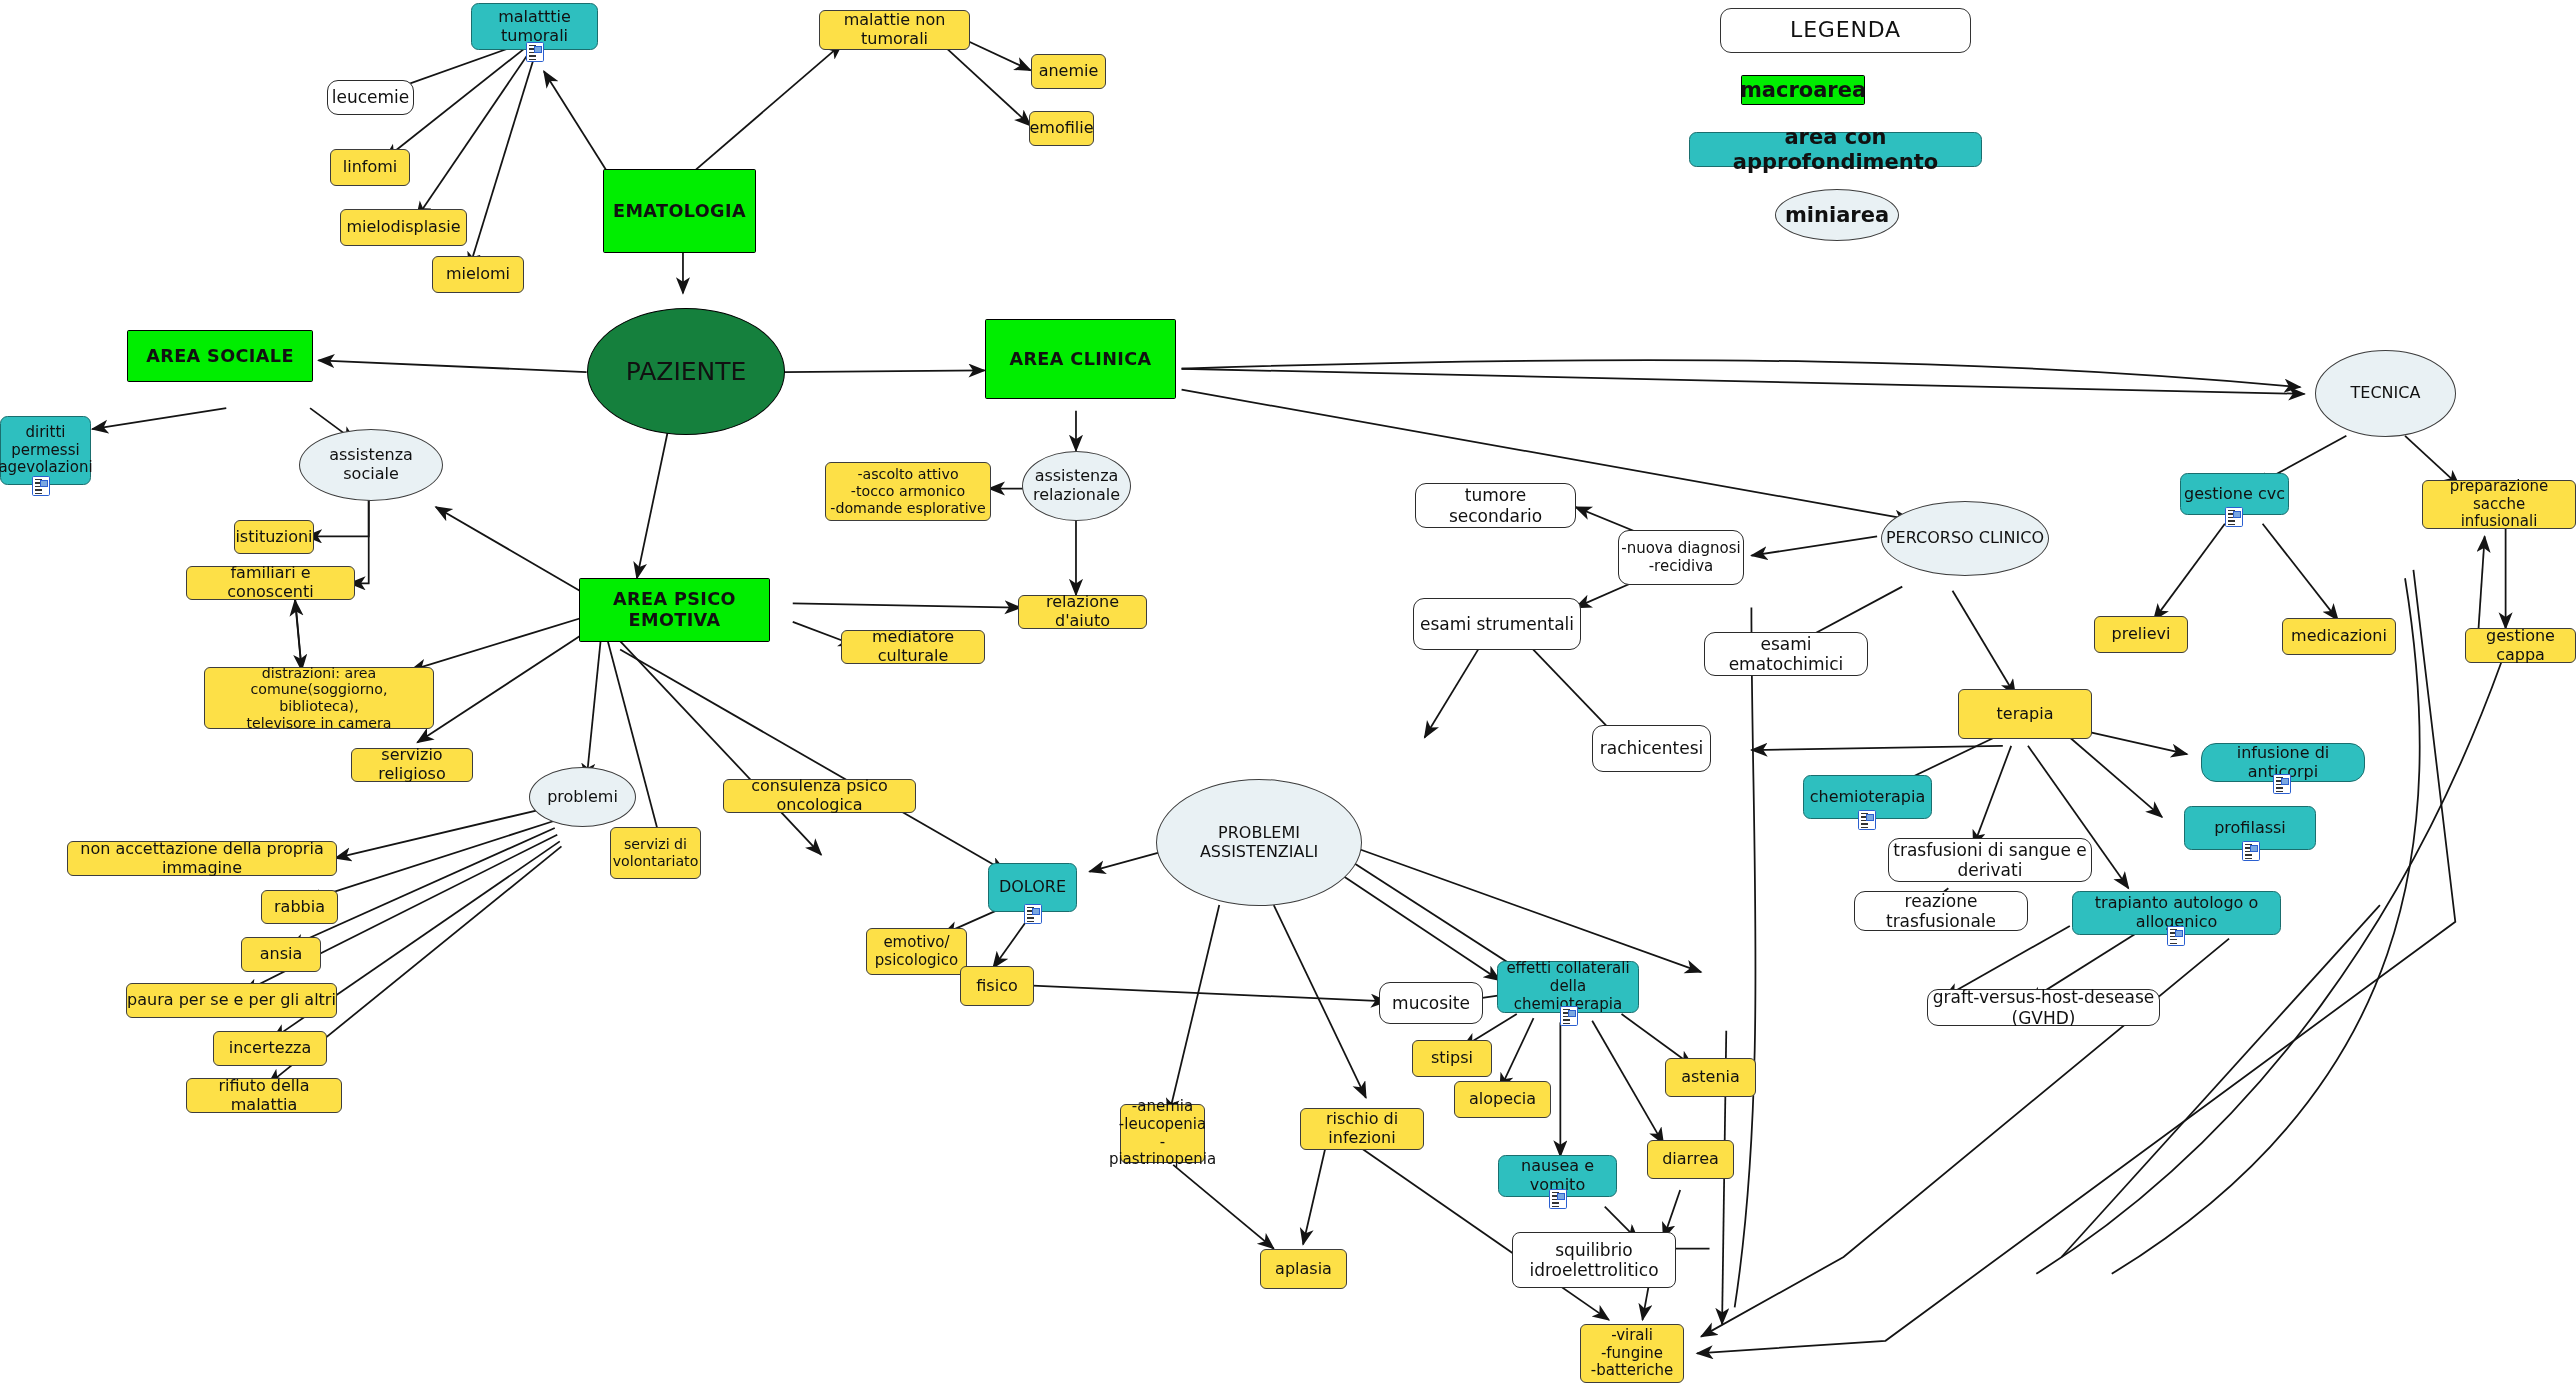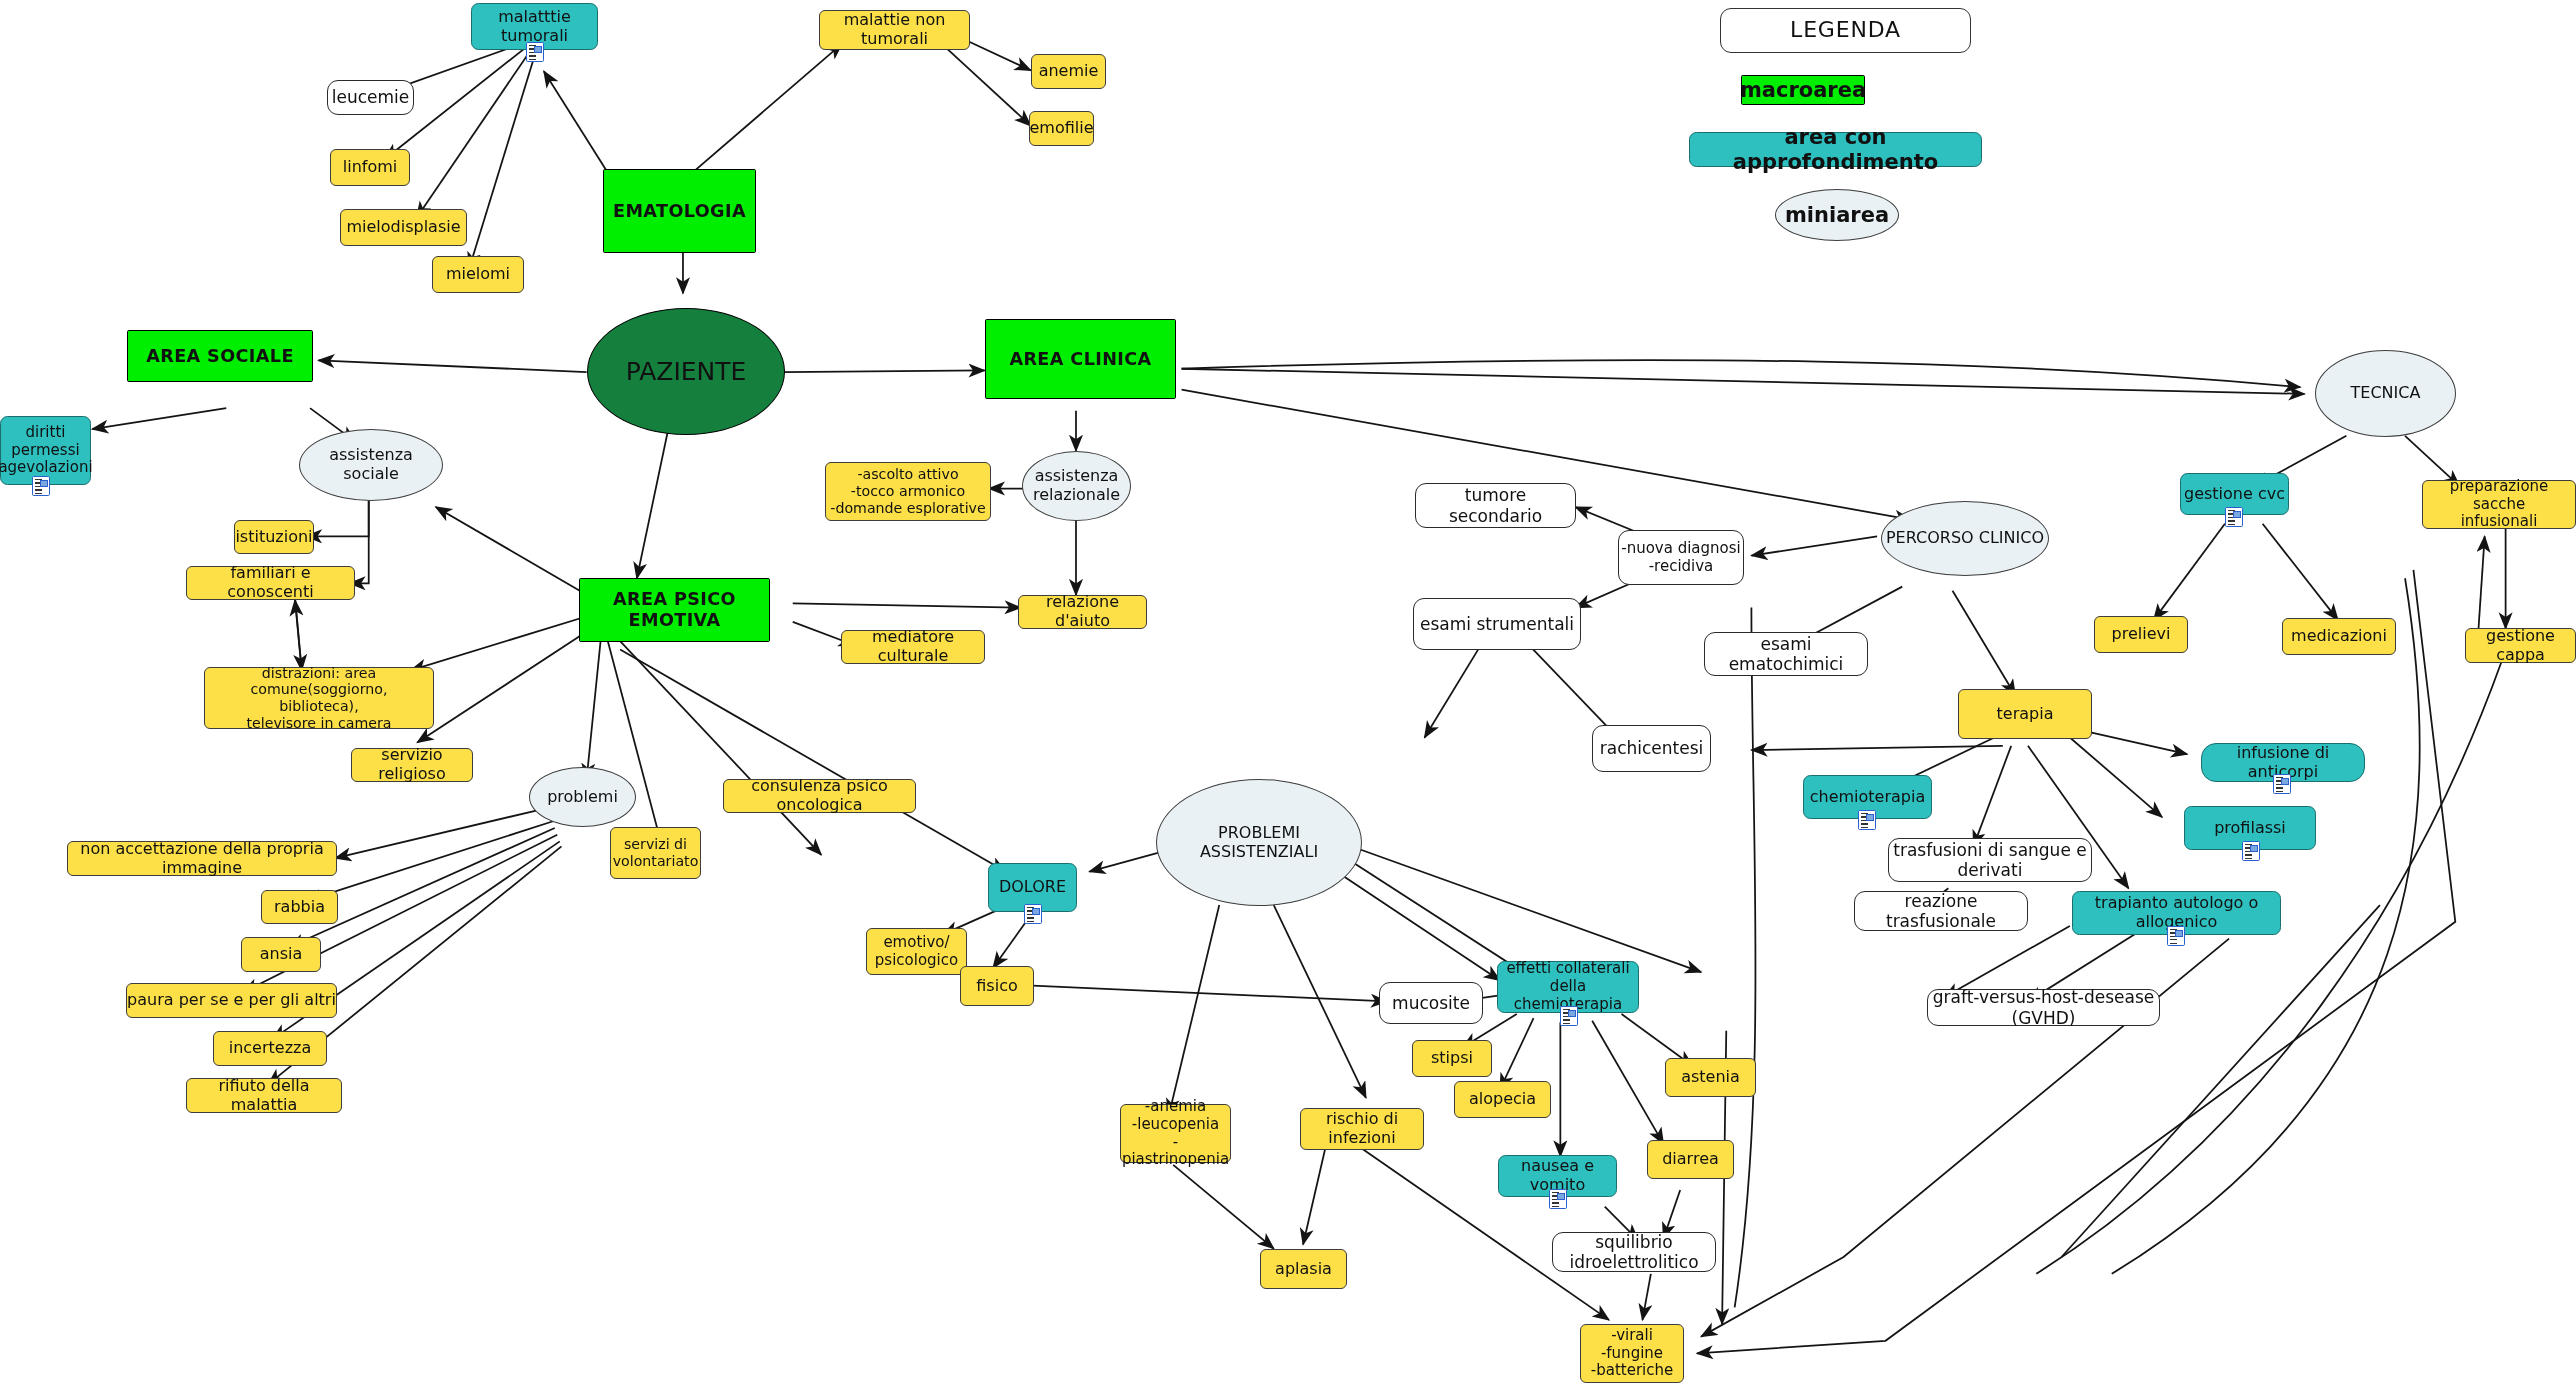--- a/index.html
+++ b/index.html
@@ -346,23 +346,23 @@
   <span class="noteicon" style="left:1560px;top:1006px;"></span>
 
   <div class="node mini" style="left:1412px;top:1040px;width:80px;height:37px;">stipsi</div>
   <div class="node mini" style="left:1454px;top:1081px;width:97px;height:37px;">alopecia</div>
   <div class="node mini" style="left:1665px;top:1058px;width:91px;height:39px;">astenia</div>
   <div class="node mini" style="left:1647px;top:1140px;width:87px;height:39px;">diarrea</div>
 
   <div class="node teal" style="left:1498px;top:1155px;width:119px;height:42px;">nausea e vomito</div>
   <span class="noteicon" style="left:1549px;top:1189px;"></span>
 
-  <div class="node plain" style="left:1552px;top:1232px;width:164px;height:40px;">squilibrio idroelettrolitico</div>
-
-  <div class="node mini" style="left:1120px;top:1104px;width:111px;height:59px;font-size:15px;">-anemia
+  <div class="node plain" style="left:1512px;top:1232px;width:164px;height:56px;border-radius:8px;">squilibrio idroelettrolitico</div>
+
+  <div class="node mini" style="left:1120px;top:1104px;width:85px;height:59px;font-size:15px;">-anemia
 -leucopenia
 -piastrinopenia</div>
   <div class="node mini" style="left:1300px;top:1108px;width:124px;height:42px;">rischio di infezioni</div>
   <div class="node mini" style="left:1260px;top:1249px;width:87px;height:40px;">aplasia</div>
   <div class="node mini" style="left:1580px;top:1324px;width:104px;height:59px;font-size:15px;">-virali
 -fungine
 -batteriche</div>
 
 </div>
 

